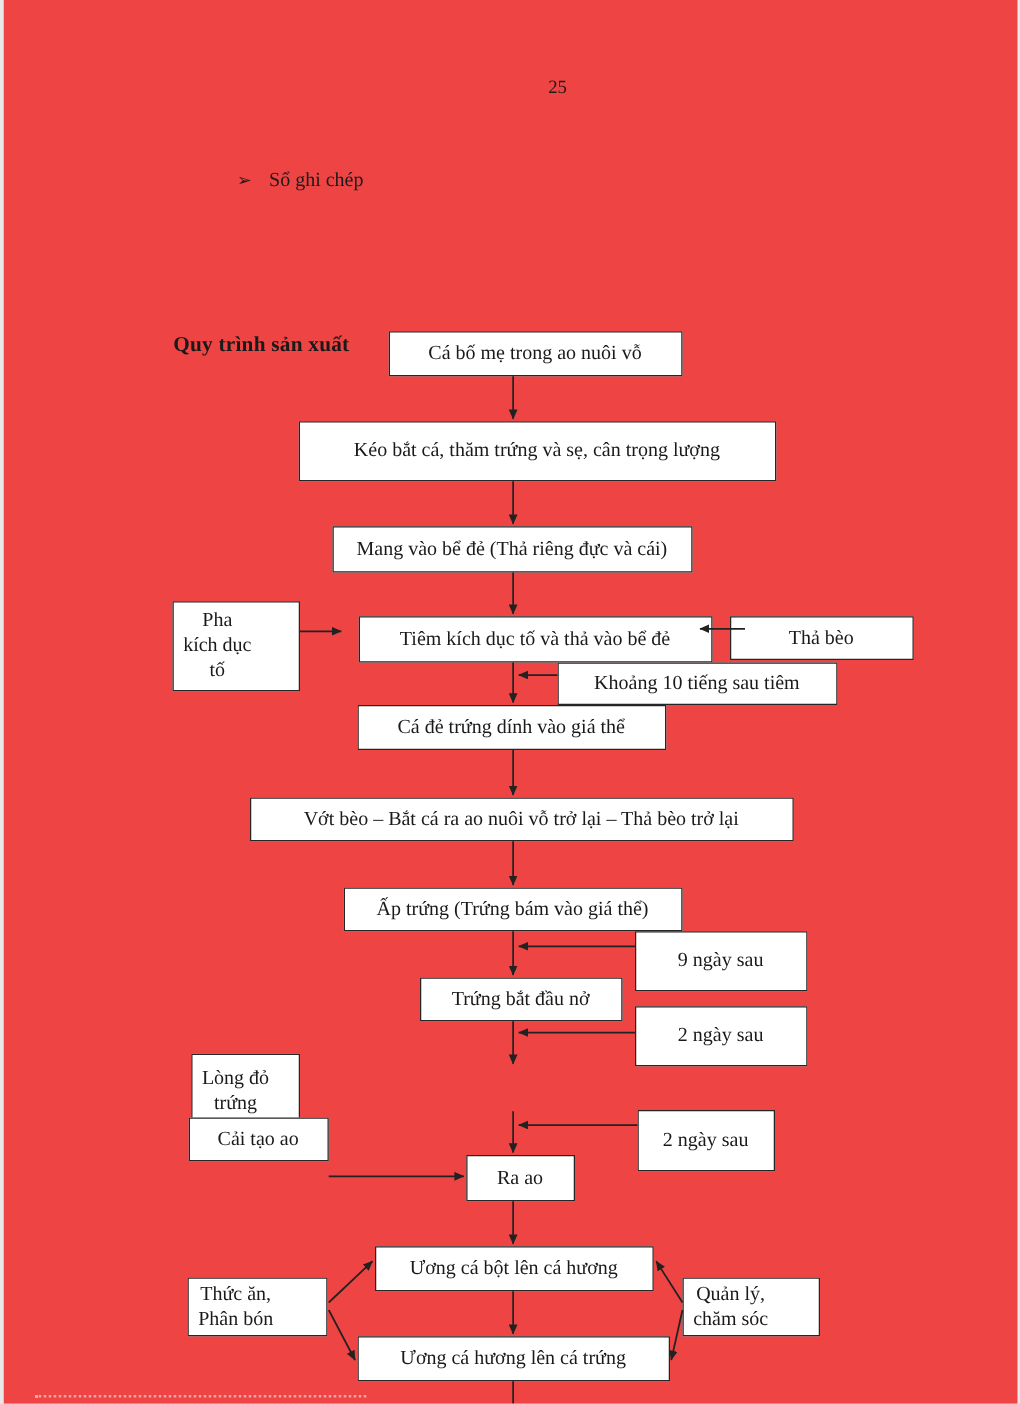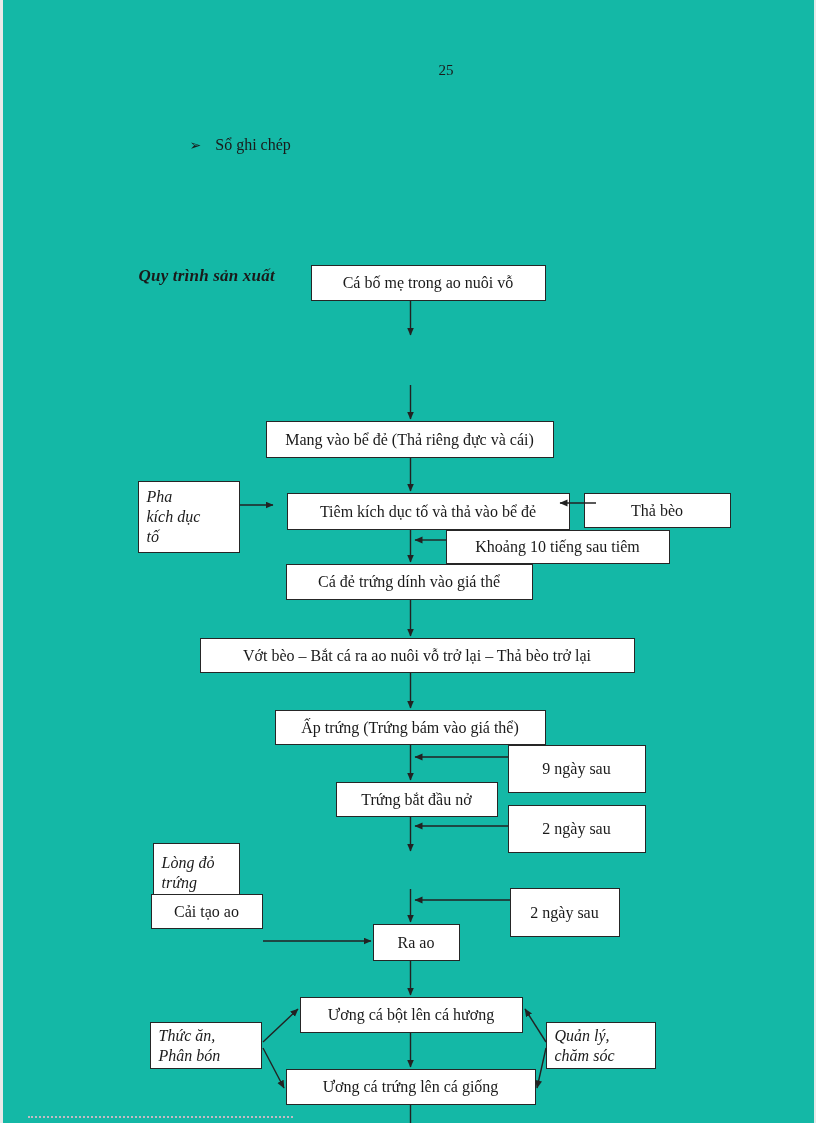--- a/index.html
+++ b/index.html
@@ -1,63 +1,61 @@
 <!DOCTYPE html>
 <html><head>
 <meta charset="utf-8">
 <style>
   html,body { margin:0; padding:0; background:#e9e9e9; }
   .page {
     position:relative;
     width:811px; height:1123px;
     margin:0 auto;
-    background:#14b8a6;
+    background:#ef4444;
     font-family:"Liberation Serif","DejaVu Serif",serif;
     color:#1a1a1a;
     overflow:hidden;
   }
   .page-number {
     position:absolute;
     font-size:15px;
   }
   .bullet-row {
     position:absolute;
     font-size:16px;
     display:flex;
     align-items:baseline;
     gap:14px;
   }
   .bullet-marker { font-size:14px; }
   .flow-title {
     position:absolute;
     font-weight:bold;
-    font-style:italic;
     font-size:17px;
     letter-spacing:.2px;
   }
   .box {
     position:absolute;
     box-sizing:border-box;
     border:1px solid #262626;
     background:#fff;
     display:flex;
     align-items:center;
     justify-content:center;
     text-align:center;
     font-size:16px;
     line-height:1.25;
     white-space:nowrap;
     padding:1px 4px;
   }
   .box.left {
     justify-content:flex-start;
-    text-align:left;
+    text-align:center;
     white-space:pre-line;
     padding:2px 8px;
-    font-style:italic;
   }
   .connectors {
     position:absolute;
     left:0; top:0;
     pointer-events:none;
   }
   .scan-artifact {
     position:absolute;
     left:25px; top:1116px;
     width:265px; height:0;
@@ -73,20 +71,21 @@
   <div class="page-number" style="left:436px;top:62px">25</div>
 
   <div class="bullet-row" style="left:187px;top:136px">
     <span class="bullet-marker">➢</span>
     <span>Sổ ghi chép</span>
   </div>
 
   <div class="flow-title" style="left:136px;top:266px">Quy trình sản xuất</div>
 
   <div class="box" style="left:308px;top:265px;width:235px;height:36px">Cá bố mẹ trong ao nuôi vỗ</div>
+  <div class="box" style="left:236px;top:337px;width:382px;height:48px">Kéo bắt cá, thăm trứng và sẹ, cân trọng lượng</div>
   <div class="box" style="left:263px;top:421px;width:288px;height:37px">Mang vào bể đẻ (Thả riêng đực và cái)</div>
   <div class="box left" style="left:135px;top:481px;width:102px;height:72px">Pha
 kích dục
 tố</div>
   <div class="box" style="left:284px;top:493px;width:283px;height:37px">Tiêm kích dục tố và thả vào bể đẻ</div>
   <div class="box" style="left:581px;top:493px;width:147px;height:35px">Thả bèo</div>
   <div class="box" style="left:443px;top:530px;width:224px;height:34px">Khoảng 10 tiếng sau tiêm</div>
   <div class="box" style="left:283px;top:564px;width:247px;height:36px">Cá đẻ trứng dính vào giá thể</div>
   <div class="box" style="left:197px;top:638px;width:435px;height:35px">Vớt bèo – Bắt cá ra ao nuôi vỗ trở lại – Thả bèo trở lại</div>
   <div class="box" style="left:272px;top:710px;width:271px;height:35px">Ấp trứng (Trứng bám vào giá thể)</div>
@@ -96,21 +95,21 @@
   <div class="box left" style="left:150px;top:843px;width:87px;height:59px">Lòng đỏ
 trứng</div>
   <div class="box" style="left:507px;top:888px;width:110px;height:49px">2 ngày sau</div>
   <div class="box" style="left:148px;top:894px;width:112px;height:35px">Cải tạo ao</div>
   <div class="box" style="left:370px;top:924px;width:87px;height:37px">Ra ao</div>
   <div class="box" style="left:297px;top:997px;width:223px;height:36px">Ương cá bột lên cá hương</div>
   <div class="box left" style="left:147px;top:1022px;width:112px;height:47px">Thức ăn,
 Phân bón</div>
   <div class="box left" style="left:543px;top:1022px;width:110px;height:47px">Quản lý,
 chăm sóc</div>
-  <div class="box" style="left:283px;top:1069px;width:250px;height:36px">Ương cá trứng lên cá giống</div>
+  <div class="box" style="left:283px;top:1069px;width:250px;height:36px">Ương cá hương lên cá trứng</div>
 
   <svg class="connectors" width="816" height="1123" viewBox="0 0 816 1123">
     <defs>
       <marker id="ah" markerWidth="9" markerHeight="8" refX="7.5" refY="3.5" orient="auto" markerUnits="userSpaceOnUse">
         <path d="M0,0 L8,3.5 L0,7 Z" fill="#222"></path>
       </marker>
     </defs>
     <g stroke="#222" stroke-width="1.4" fill="none">
       <line x1="407.5" y1="301" x2="407.5" y2="335" marker-end="url(#ah)"></line>
       <line x1="407.5" y1="385" x2="407.5" y2="419" marker-end="url(#ah)"></line>

